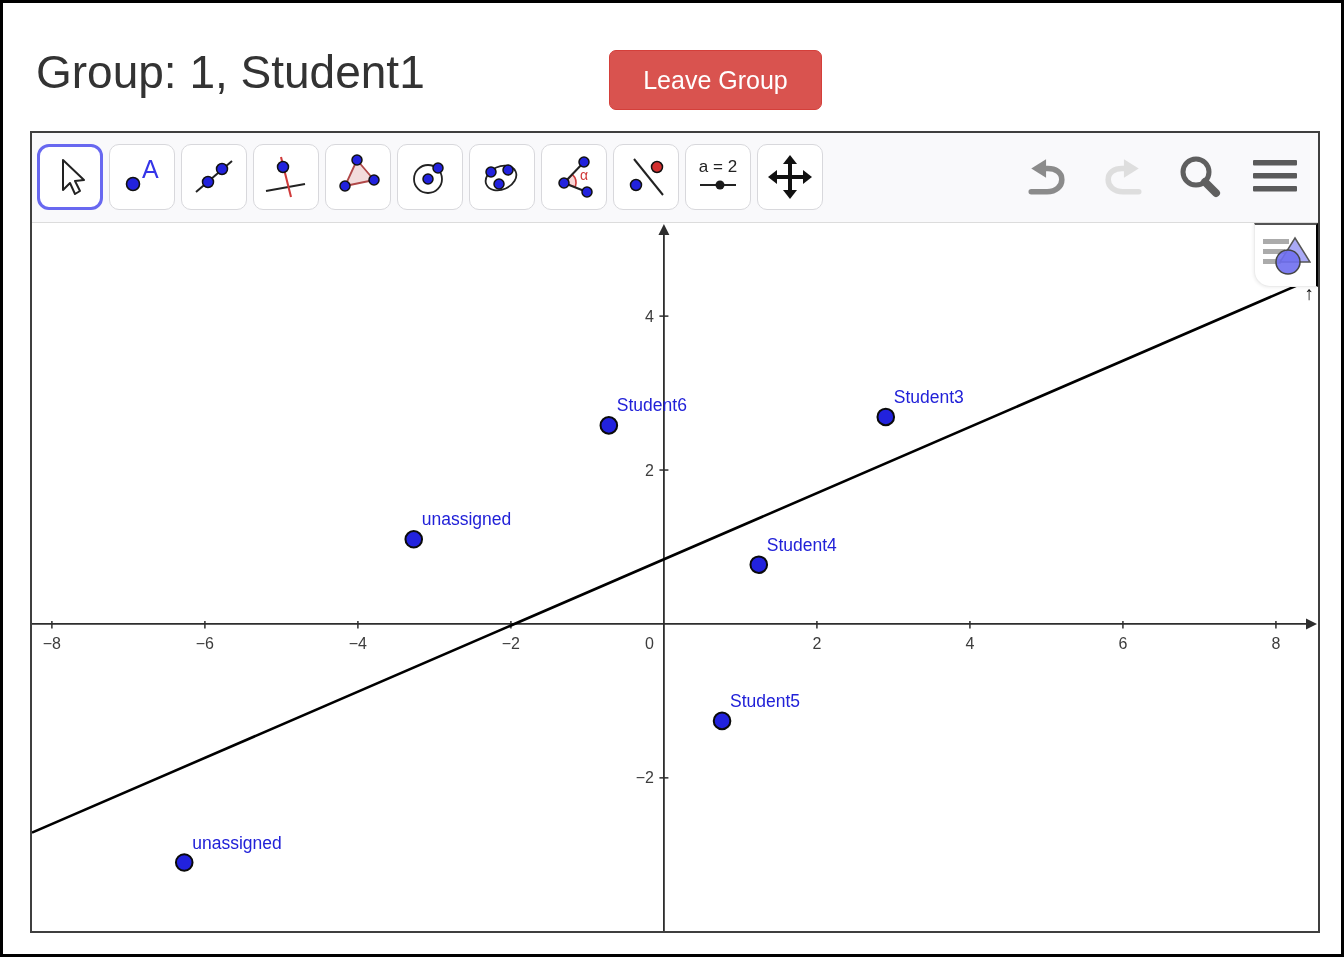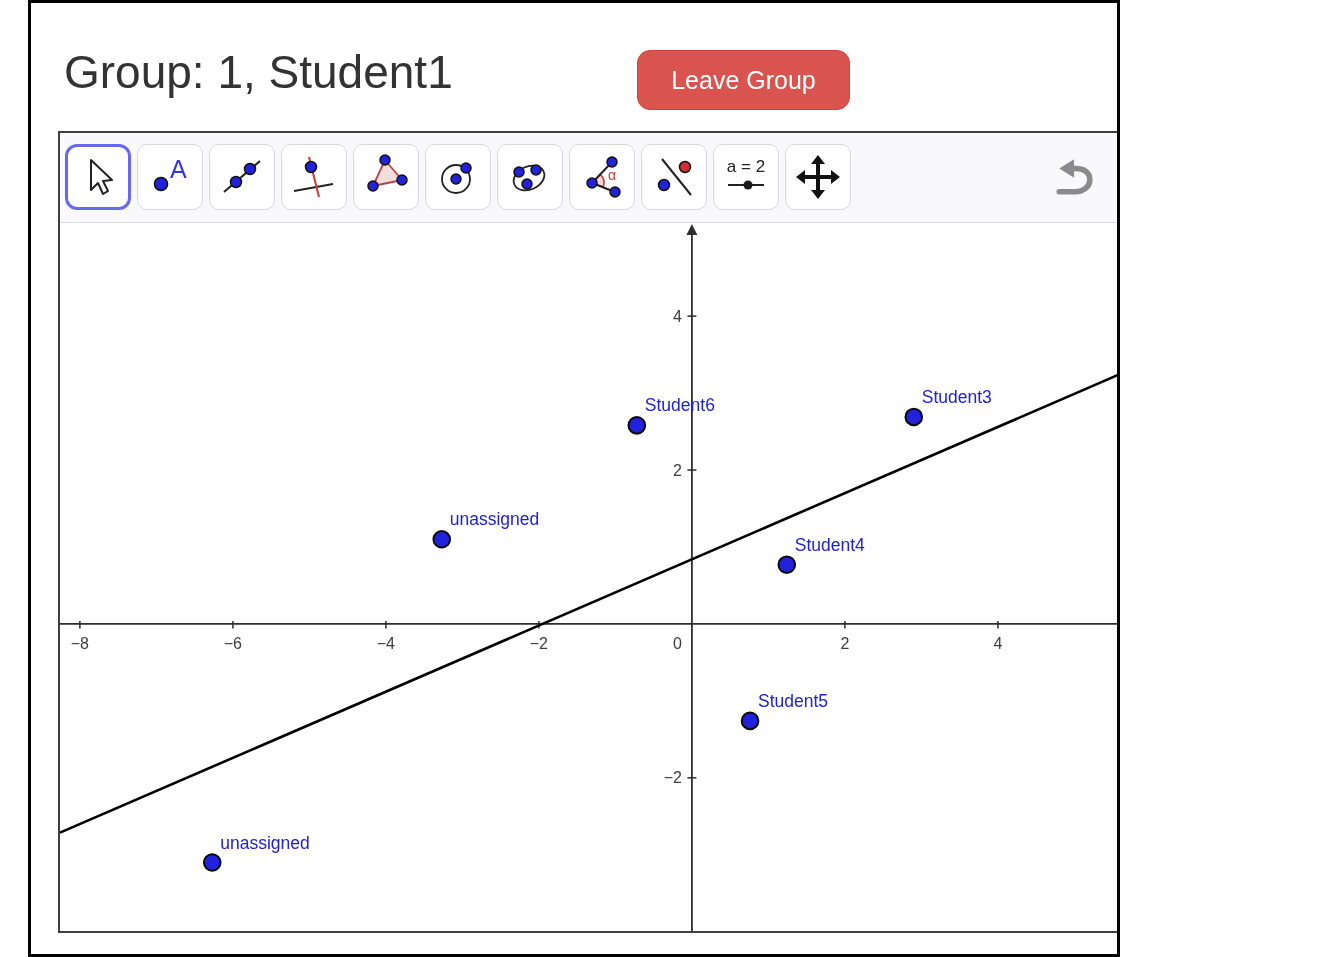--- a/index.html
+++ b/index.html
@@ -1,26 +1,26 @@
 <!DOCTYPE html>
 <html><head>
 <meta charset="utf-8">
 <style>
   html,body { margin:0; padding:0; background:#ffffff; }
   .page {
-    position:relative; width:1092px; height:957px; box-sizing:border-box;
+    position:relative; width:1344px; height:957px; box-sizing:border-box;
     border:3px solid #000; background:#fff;
-    font-family:"Liberation Sans", sans-serif; overflow:hidden;margin-left:28px;
+    font-family:"Liberation Sans", sans-serif; overflow:hidden;
   }
   .title {
     position:absolute; left:33px; top:42px; font-size:46px; color:#333;
   }
   .leave-btn {
     position:absolute; left:606px; top:47px; width:213px; height:60px;
-    background:#d9534f; border:1px solid #d43f3a; border-radius:13px;
+    background:#d9534f; border:1px solid #d43f3a; border-radius:7px;
     color:#fff; font-size:25px; font-family:inherit; cursor:pointer;
   }
   .applet {
     position:absolute; left:27px; top:128px; width:1290px; height:802px;
     box-sizing:border-box; border:2px solid #3f3f3f; background:#fff;
   }
   .toolbar {
     position:absolute; top:0; left:0; right:0; height:89px;
     background:#f9f9fb; border-bottom:1px solid #dcdcdc;
   }

